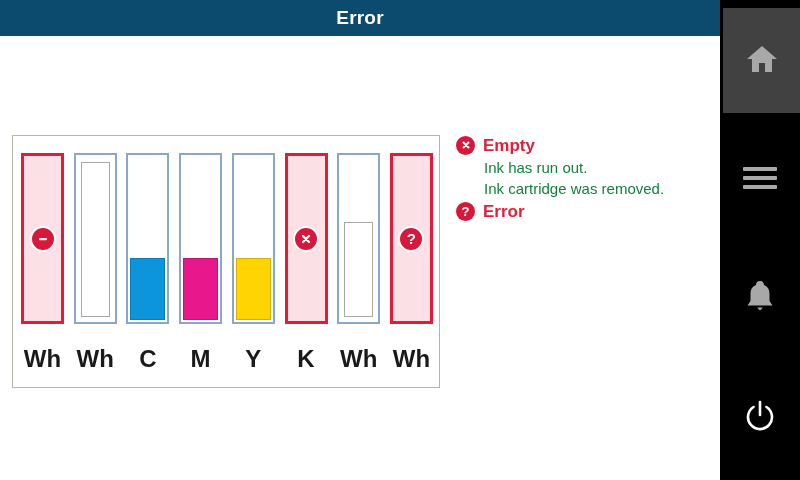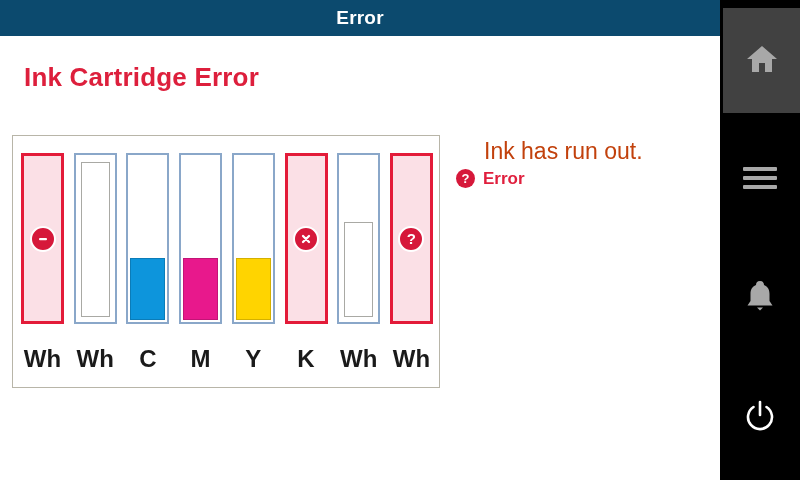--- a/index.html
+++ b/index.html
@@ -168,22 +168,22 @@
     margin-right: 8px;
   }
   .legend-term {
     font-size: 17px;
     font-weight: bold;
     color: #e01f3d;
     line-height: 1;
   }
   .legend-desc {
     margin: 3px 0 0 28px;
-    font-size: 23px;
-    color: #c2410c;
+    font-size: 15px;
+    color: #15803d;
     line-height: 1.23;
     max-width: 220px;
   }
 
   
   #sidebar {
     position: absolute;
     right: 0; top: 0;
     width: 80px;
     height: 480px;
@@ -219,21 +219,20 @@
 </style>
 </head>
 <body>
 
 <div id="app">
 
   <div id="titlebar">
     <span>Error</span>
   </div>
 
-  <div id="page-title">Ink Cartridge Error</div>
 
   <div id="cartridge-panel">
     <div id="cartridge-row">
 
       <div class="cartridge">
         <div class="tank state-alert">
           <div class="tank-badge">
             <svg width="14" height="14" viewBox="0 0 14 14" aria-hidden="true">
               <rect x="3" y="6" width="8" height="2.2" rx="1" fill="#ffffff"></rect>
             </svg>
@@ -296,24 +295,33 @@
         </div>
         <div class="cart-label">Wh</div>
       </div>
 
     </div>
   </div>
 
   <div id="legend">
 
     <div class="legend-entry">
+      <div class="legend-head">
+        <span class="legend-badge">
+          <svg width="12" height="12" viewBox="0 0 12 12" aria-hidden="true">
+            <path d="M3.5 3.5 L8.5 8.5 M8.5 3.5 L3.5 8.5" stroke="#ffffff" stroke-width="2" stroke-linecap="round"></path>
+          </svg>
+        </span>
+        <span class="legend-term">Empty</span>
+      </div>
       <div class="legend-desc">Ink has run out.</div>
     </div>
 
     <div class="legend-entry">
+      <div class="legend-desc">Ink cartridge was removed.</div>
     </div>
 
     <div class="legend-entry">
       <div class="legend-head">
         <span class="legend-badge">
           <span style="font-size:13px;font-weight:bold;line-height:1;font-family:'Liberation Sans',sans-serif;">?</span>
         </span>
         <span class="legend-term">Error</span>
       </div>
     </div>

